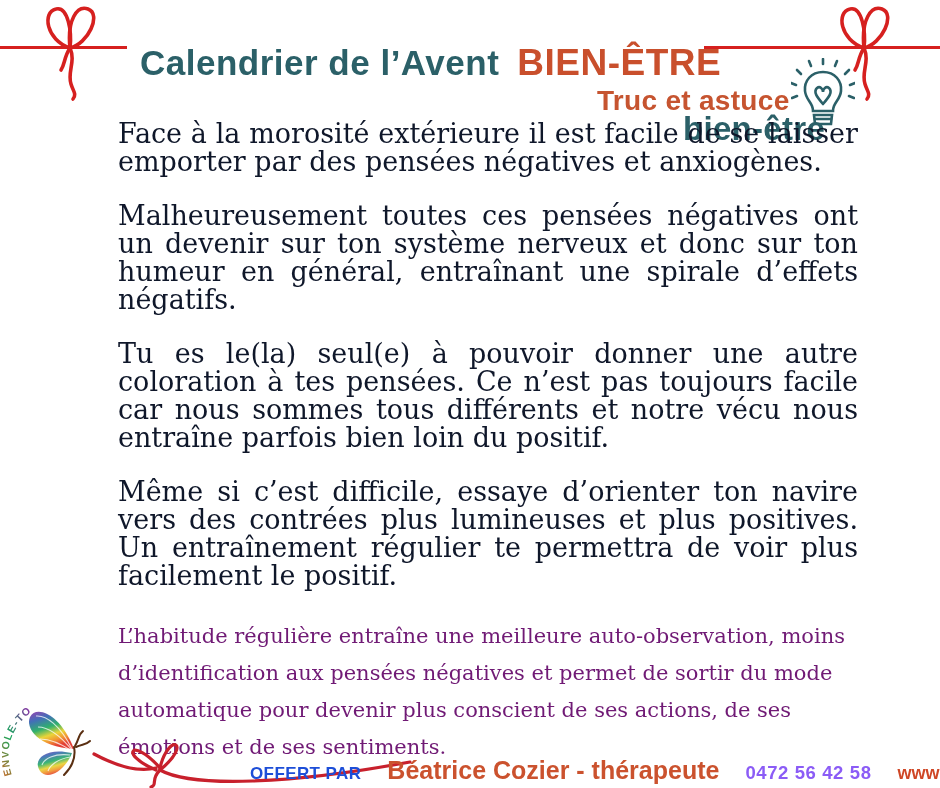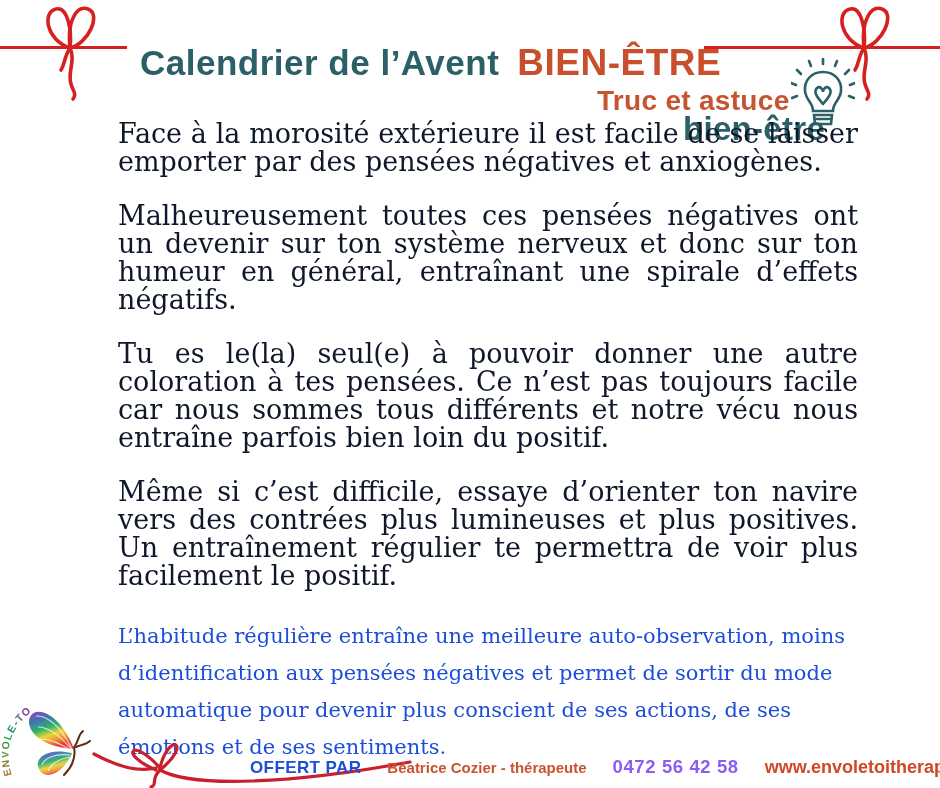--- a/index.html
+++ b/index.html
@@ -44,37 +44,37 @@
   .sec-heading.second { margin-top:18px; }
   .body-p {
     font-family:"DejaVu Serif", serif;
     color:#0f172a;
     font-size:27px;
     line-height:28px;
     text-align:justify;
     margin-bottom:26px;
   }
   .body-p.bright {
-    color:#1d4ed8;
+    color:#701a75;
     text-align:left;
     font-size:21px;
     line-height:37px;
     margin-bottom:0;
     margin-top:28px;
   }
 
   
   .butterfly { position:absolute; left:2px; top:703px; }
   .foot-bow  { position:absolute; left:92px; top:730px; }
   .foot-row {
     position:absolute; left:250px; top:756px;
     display:flex; align-items:baseline; gap:26px; white-space:nowrap;
   }
   .foot-label { color:#1d4ed8; font-size:17px; font-weight:bold; letter-spacing:0.4px; }
-  .foot-author { color:#cb522e; font-size:15px; font-weight:bold; }
+  .foot-author { color:#cb522e; font-size:25px; font-weight:bold; }
   .foot-phone { color:#8b5cf6; font-size:18.5px; font-weight:bold; letter-spacing:0.6px; }
   .foot-site { color:#cf4726; font-size:18px; font-weight:bold; text-decoration:none; }
 </style>
 </head>
 <body>
 
 <div class="hline left"></div>
 <div class="hline right"></div>
 
 <svg class="bow top-left" width="84" height="98" viewBox="0 0 84 98">

